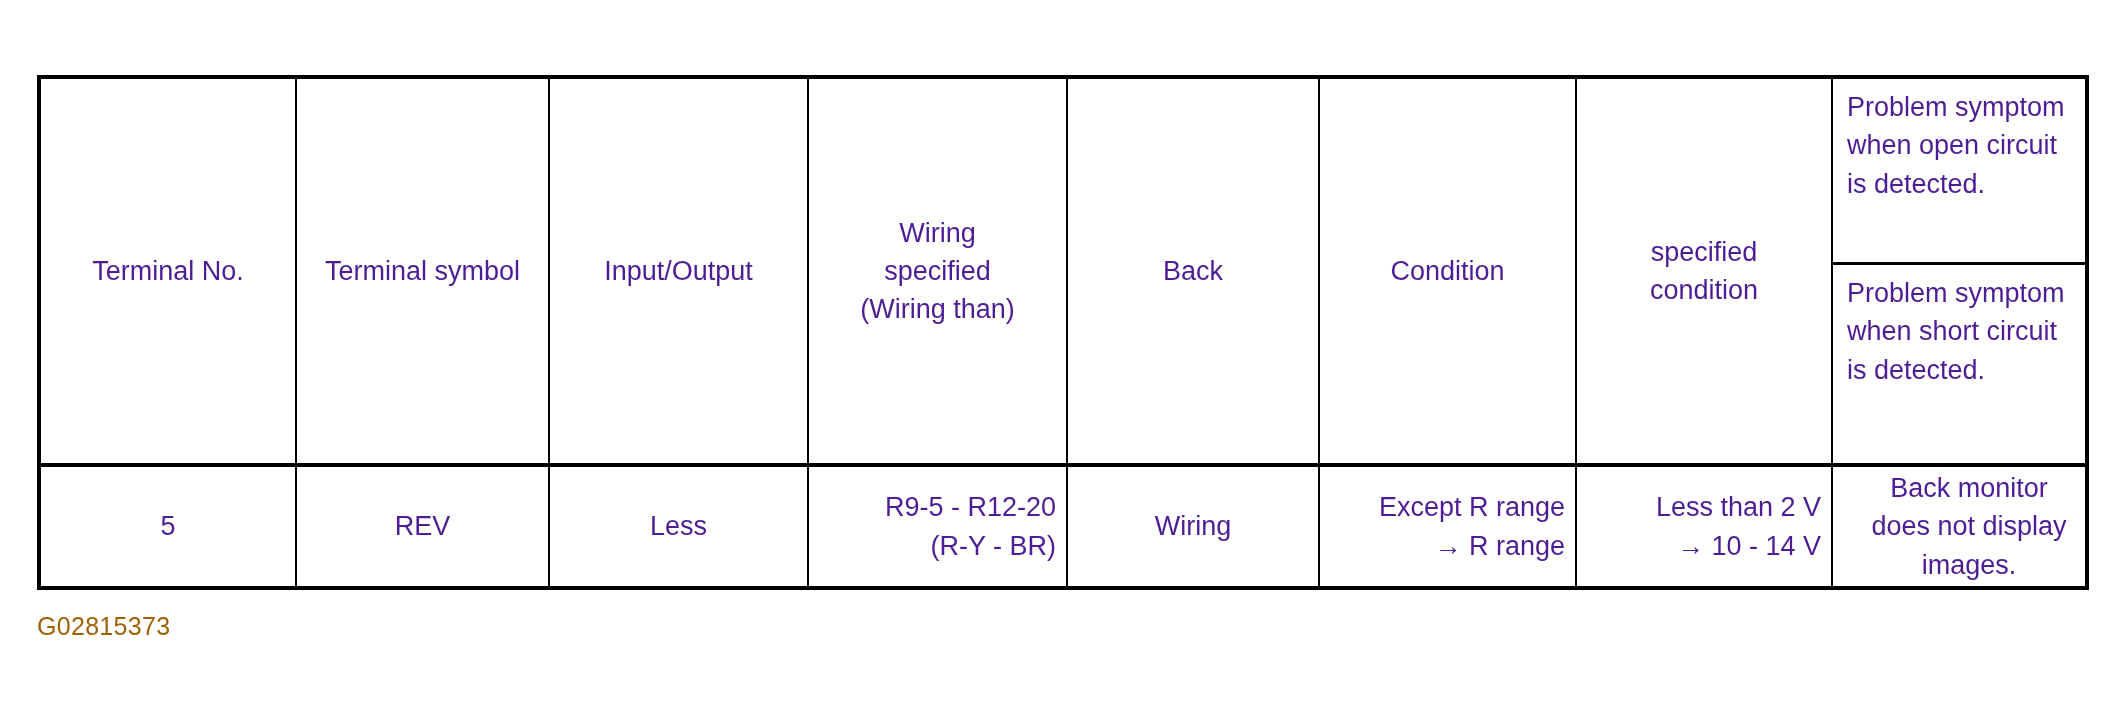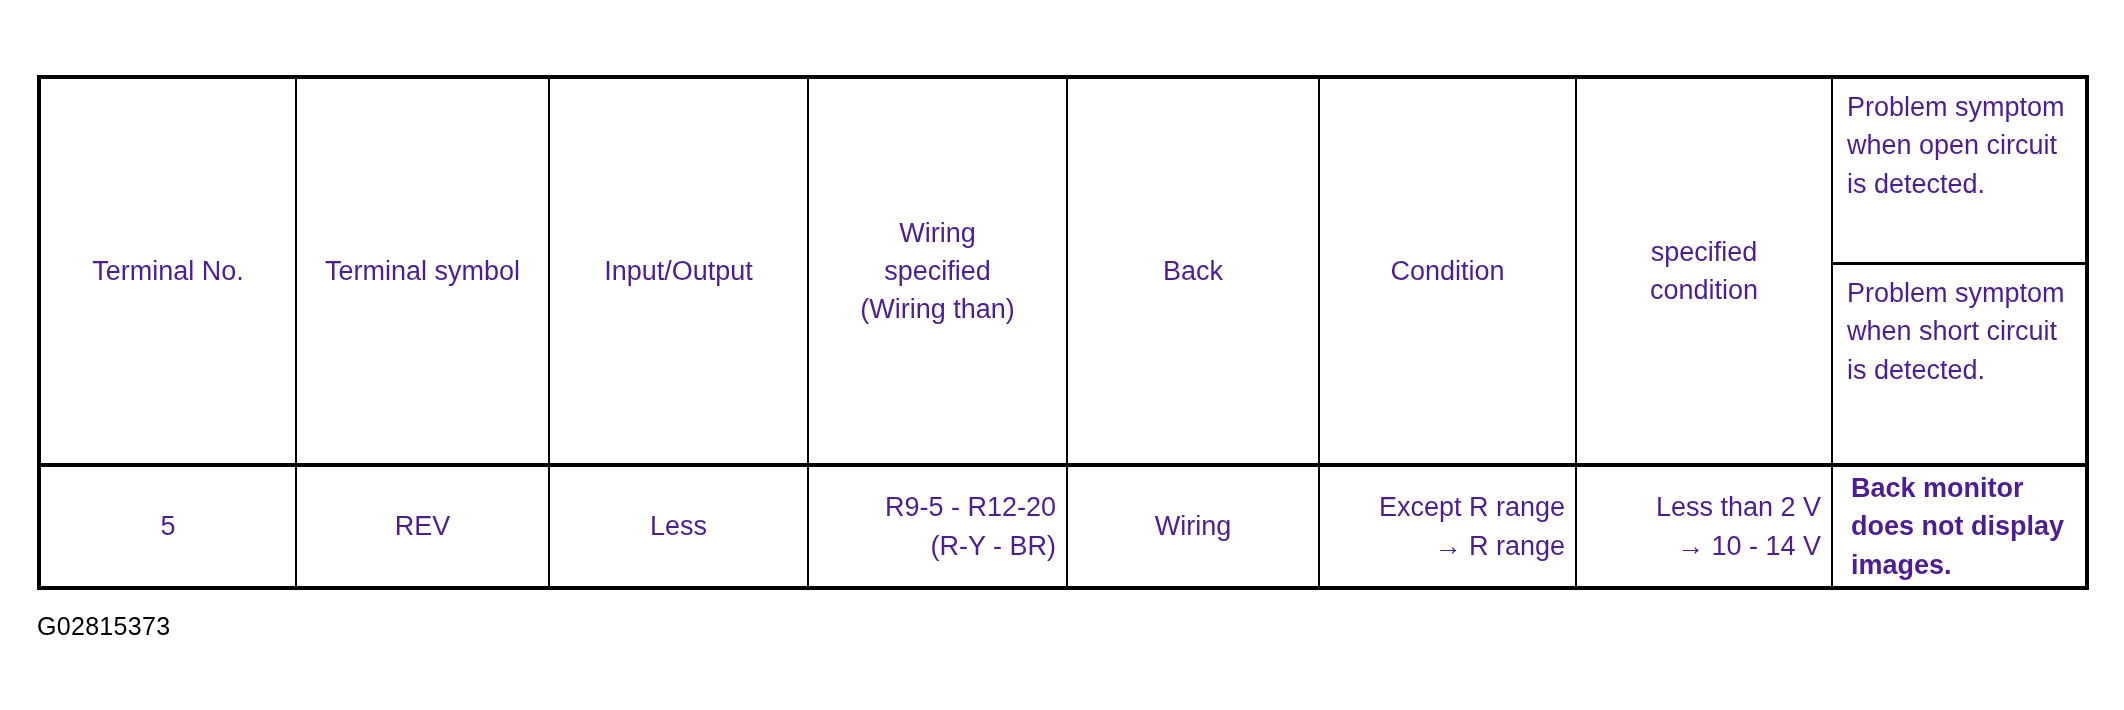--- a/index.html
+++ b/index.html
@@ -89,38 +89,37 @@
     line-height: 1.42;
     padding: 9px 12px 9px 14px;
     height: 186px;
     display: block;
   }
   .symptom-part.top {
     border-bottom: 3px solid #000000;
   }
 
   td.symptom-data {
-    text-align: left;
-    padding-left: 18px;
+    text-align: center;
+    padding-left: 30px;
     padding-right: 10px;
-    font-weight: bold;
   }
 
   .arrow-line {
     display: block;
     white-space: nowrap;
   }
 
   .caption {
     position: absolute;
     left: 37px;
     top: 612px;
     font-size: 25px;
     letter-spacing: 0.3px;
-    color: #000000;
+    color: #a16207;
     font-family: "Liberation Sans", sans-serif;
   }
 
   .nowrap { white-space: nowrap; text-align: right; }
 </style>
 </head>
 <body>
 
 <div id="page">
 

